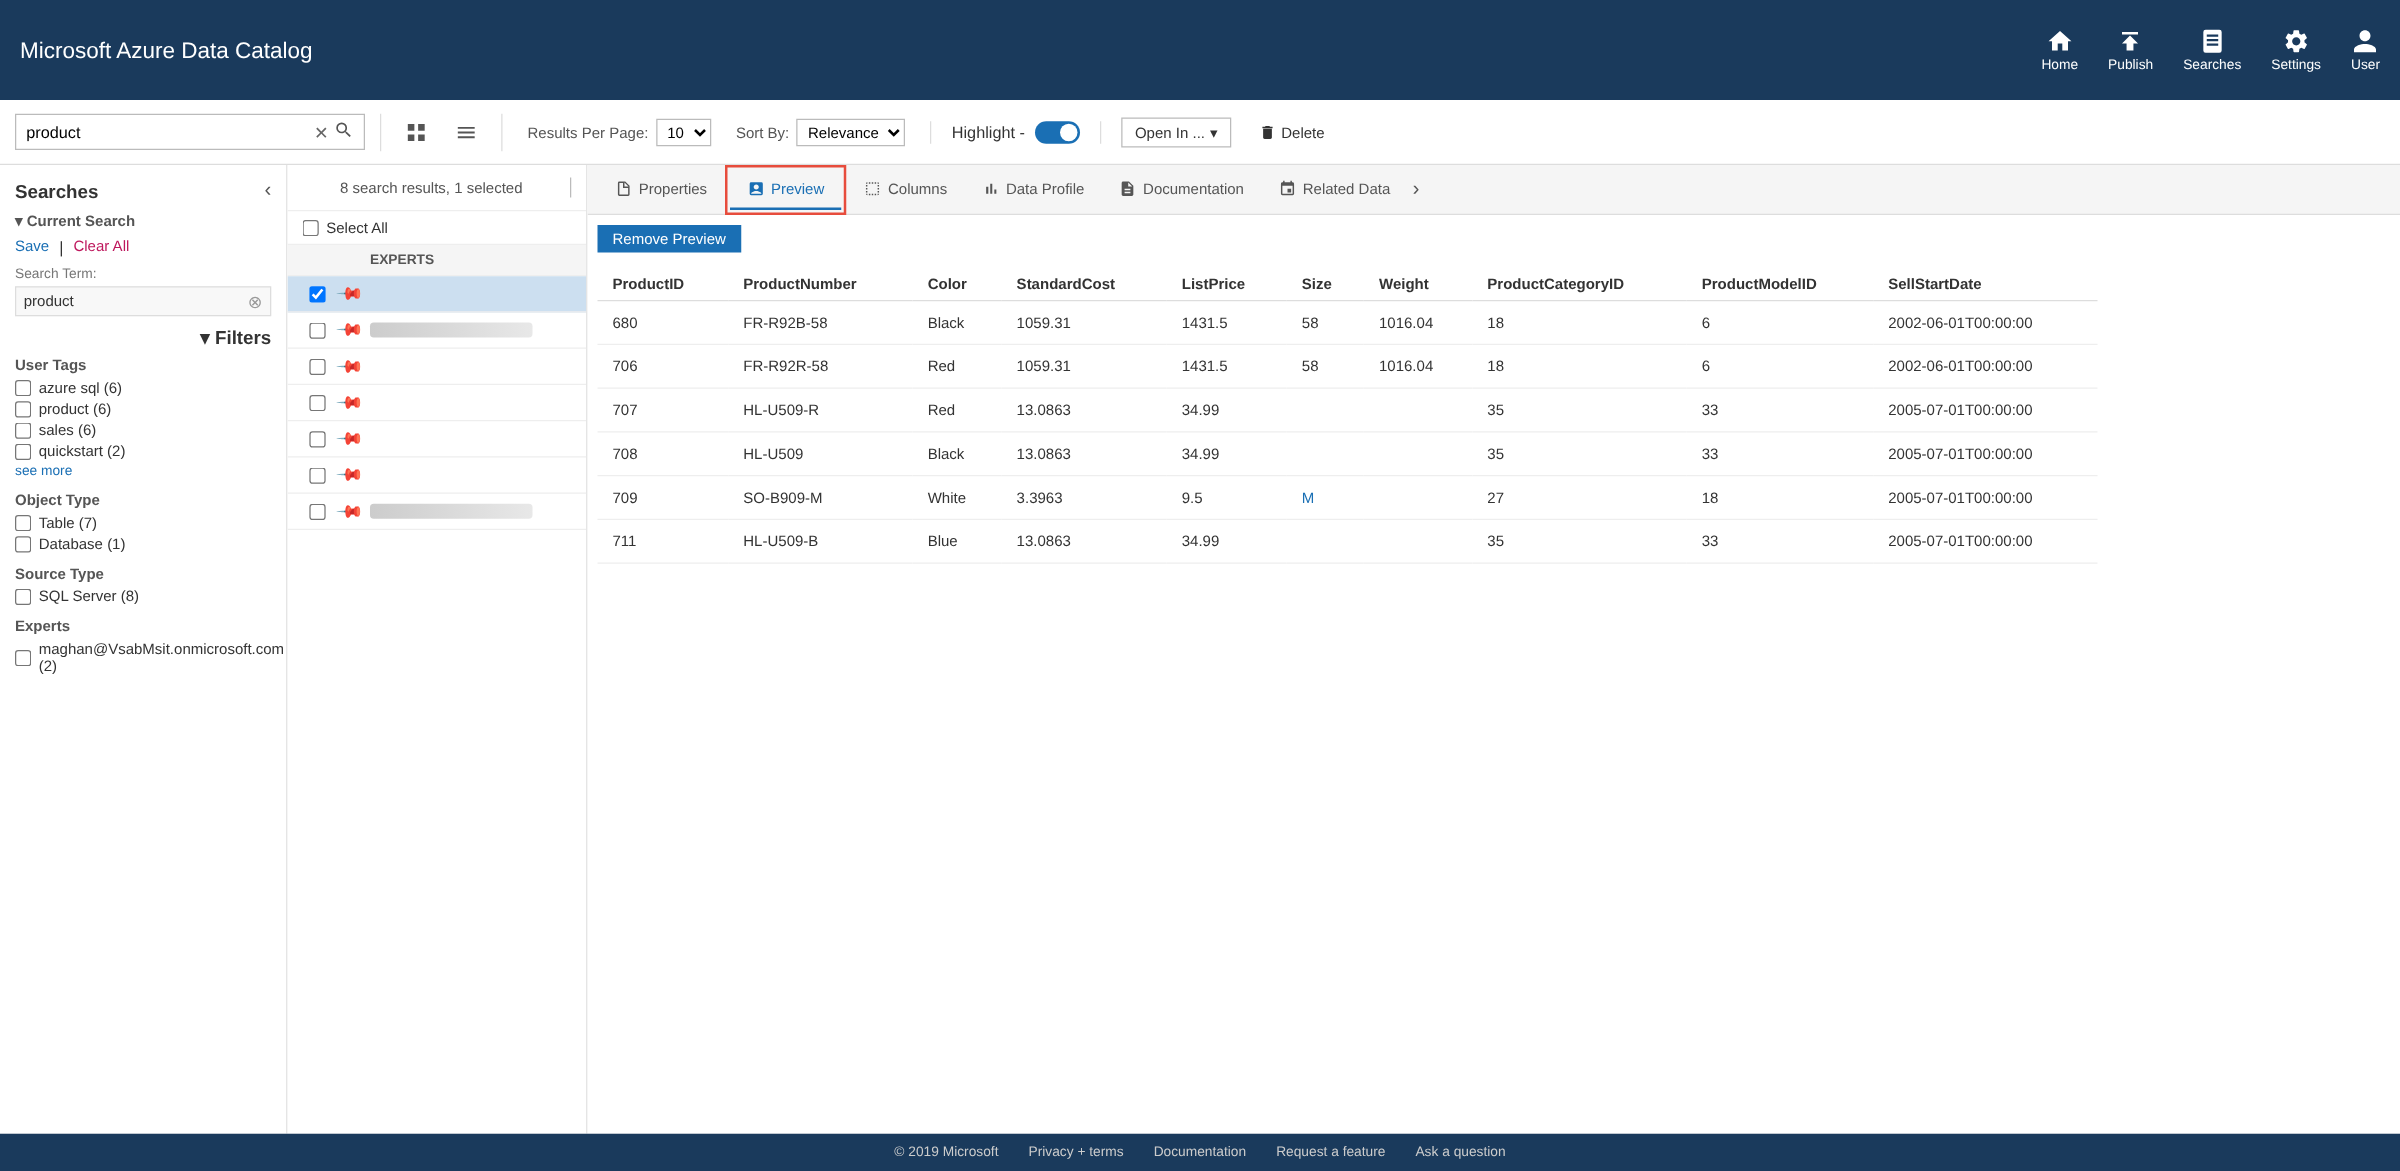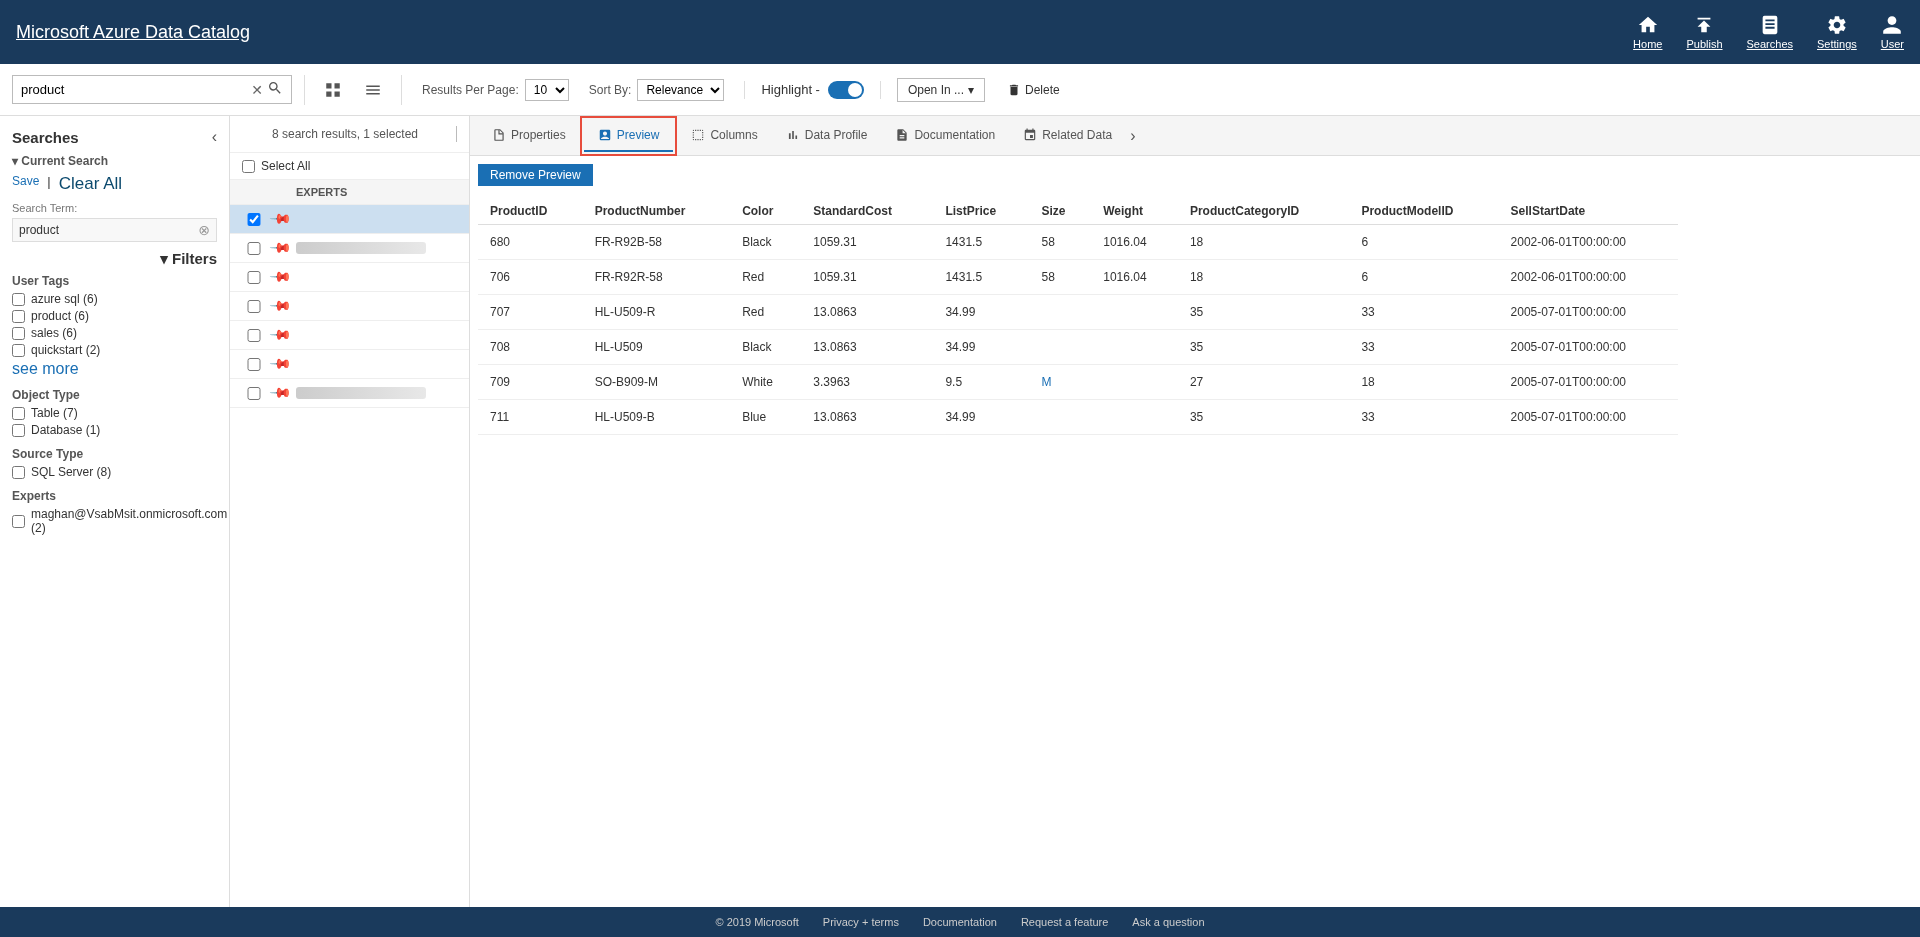--- a/index.html
+++ b/index.html
@@ -1,19 +1,19 @@
 <!DOCTYPE html>
 <html><head>
   <meta charset="utf-8">
   <style>
     * { box-sizing: border-box; margin: 0; padding: 0; }
     body { font-family: 'Segoe UI', Arial, sans-serif; font-size: 13px; background: #f2f2f2; color: #333; overflow: hidden; height: 937px; display: flex; flex-direction: column; }
 
     
-    .top-nav { background: #1a3a5c; color: white; height: 64px; display: flex; align-items: center; padding: 0 16px; flex-shrink: 0; text-decoration: underline; }
+    .top-nav { background: #1a3a5c; color: white; height: 80px; display: flex; align-items: center; padding: 0 16px; flex-shrink: 0; }
     .top-nav .app-title { font-size: 18px; font-weight: 300; color: white; flex: 1; }
     .top-nav-icons { display: flex; gap: 24px; align-items: center; }
     .nav-icon-item { display: flex; flex-direction: column; align-items: center; color: white; cursor: pointer; font-size: 11px; gap: 2px; }
     .nav-icon-item svg { width: 22px; height: 22px; fill: white; }
 
     
     .toolbar { background: #fff; border-bottom: 1px solid #ddd; height: 52px; display: flex; align-items: center; padding: 0 12px; gap: 8px; flex-shrink: 0; }
     .search-box { display: flex; align-items: center; border: 1px solid #bbb; background: white; padding: 4px 8px; width: 280px; gap: 4px; }
     .search-box input { border: none; outline: none; font-size: 13px; flex: 1; }
     .search-clear { cursor: pointer; color: #666; font-size: 14px; }
@@ -37,31 +37,31 @@
 
     
     .sidebar { width: 230px; background: white; border-right: 1px solid #ddd; overflow-y: auto; flex-shrink: 0; padding: 12px 0; }
     .sidebar-header { display: flex; align-items: center; justify-content: space-between; padding: 0 12px 8px; }
     .sidebar-title { font-size: 15px; font-weight: 600; color: #333; }
     .sidebar-collapse { background: none; border: none; cursor: pointer; color: #555; font-size: 16px; }
     .current-search { padding: 0 12px; }
     .current-search-title { font-size: 12px; color: #555; font-weight: 600; margin-bottom: 6px; }
     .save-clear { display: flex; gap: 8px; margin-bottom: 8px; }
     .save-link { color: #1a6fb4; cursor: pointer; font-size: 12px; text-decoration: none; text-align: right; }
-    .clear-link { color: #0c4a6e; cursor: pointer; font-size: 17px; text-decoration: none; }
+    .clear-link { color: #be185d; cursor: pointer; font-size: 12px; text-decoration: none; }
     .search-term-label { font-size: 11px; color: #777; margin-bottom: 4px; }
     .search-term-value { display: flex; align-items: center; justify-content: space-between; padding: 3px 6px; border: 1px solid #ddd; background: #f8f8f8; font-size: 12px; }
     .search-term-remove { cursor: pointer; color: #999; font-size: 14px; }
 
     .filter-section { padding: 8px 12px; }
     .filter-title { font-size: 15px; font-weight: 600; color: #333; margin-bottom: 6px; text-align: right; }
     .filter-subtitle { font-size: 12px; color: #555; margin-bottom: 4px; font-weight: 600; }
     .filter-item { display: flex; align-items: center; gap: 6px; margin-bottom: 3px; font-size: 12px; }
     .filter-item input[type="checkbox"] { margin: 0; }
-    .see-more { color: #1a6fb4; font-size: 16px; cursor: pointer; margin-top: 2px; display: block; }
+    .see-more { color: #1a6fb4; font-size: 11px; cursor: pointer; margin-top: 2px; display: block; }
 
     
     .center-panel { width: 240px; background: white; border-right: 1px solid #ddd; flex-shrink: 0; overflow-y: auto; }
     .results-header { padding: 10px 12px; display: flex; align-items: center; gap: 8px; border-bottom: 1px solid #eee; }
     .results-count { font-size: 12px; color: #555; flex: 1; text-align: center; }
     .divider-v { width: 1px; height: 16px; background: #bbb; }
     .select-all { display: flex; align-items: center; gap: 6px; font-size: 12px; cursor: pointer; padding: 6px 12px; border-bottom: 1px solid #eee; }
     .select-all input { margin: 0; }
     .result-list-header { display: grid; grid-template-columns: 24px 30px 1fr; align-items: center; padding: 6px 12px; border-bottom: 1px solid #eee; font-size: 11px; font-weight: 600; color: #555; background: #f5f5f5; }
     .result-item { display: grid; grid-template-columns: 24px 30px 1fr; align-items: center; padding: 6px 12px; border-bottom: 1px solid #eee; cursor: pointer; }

